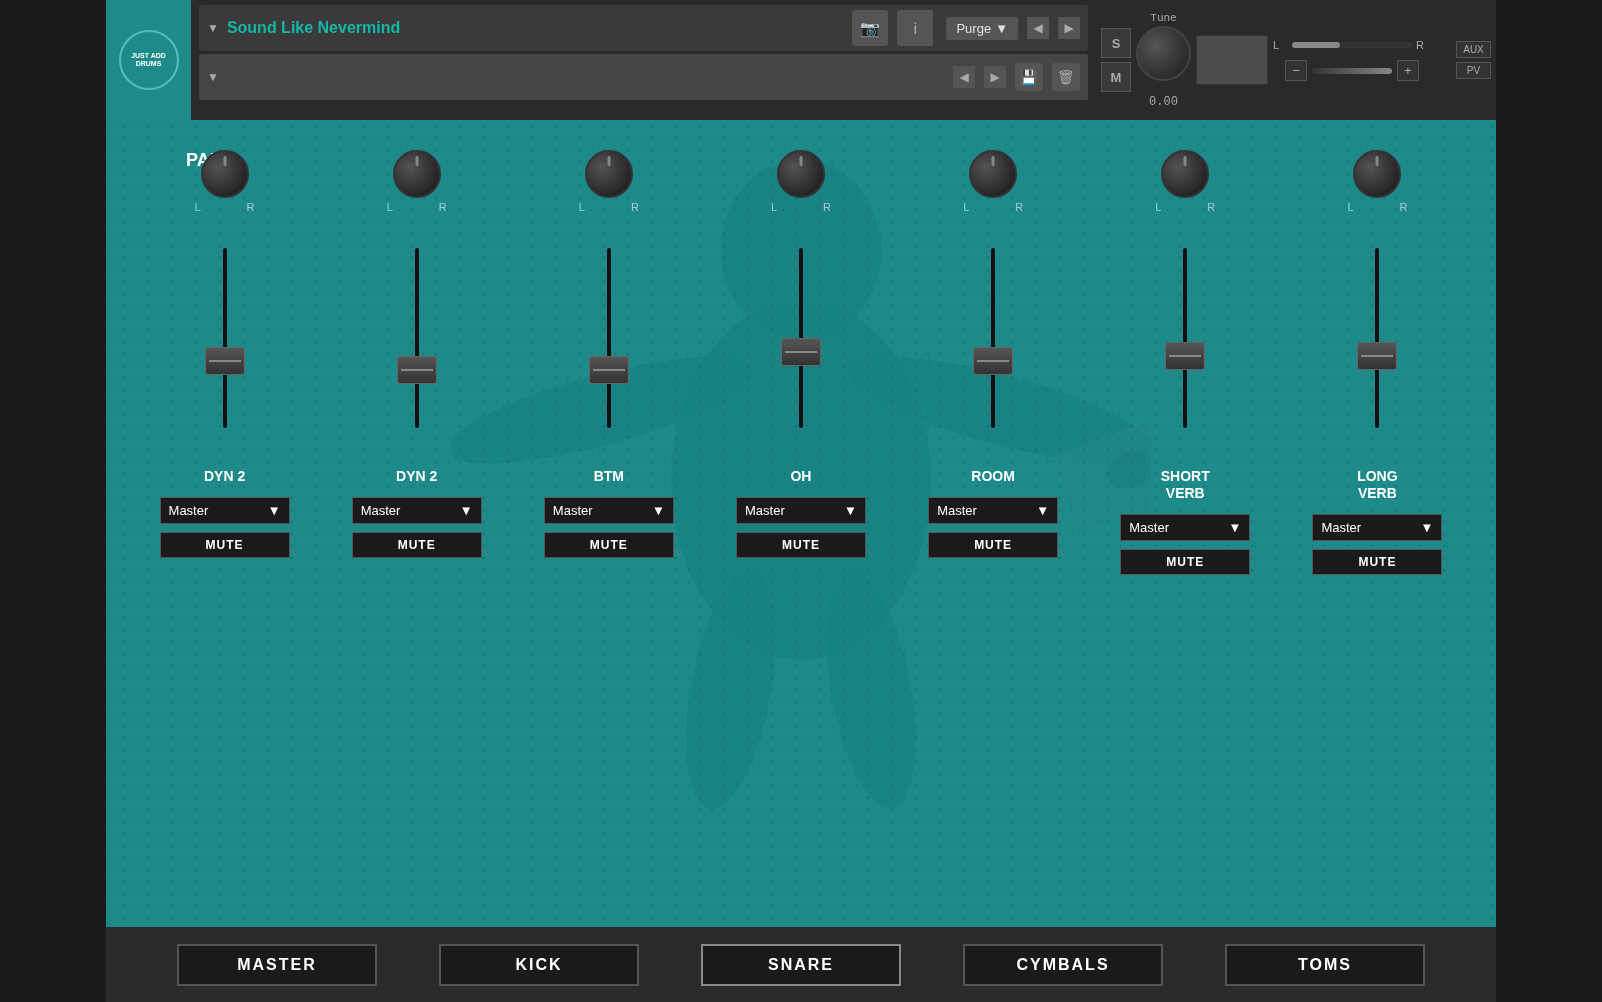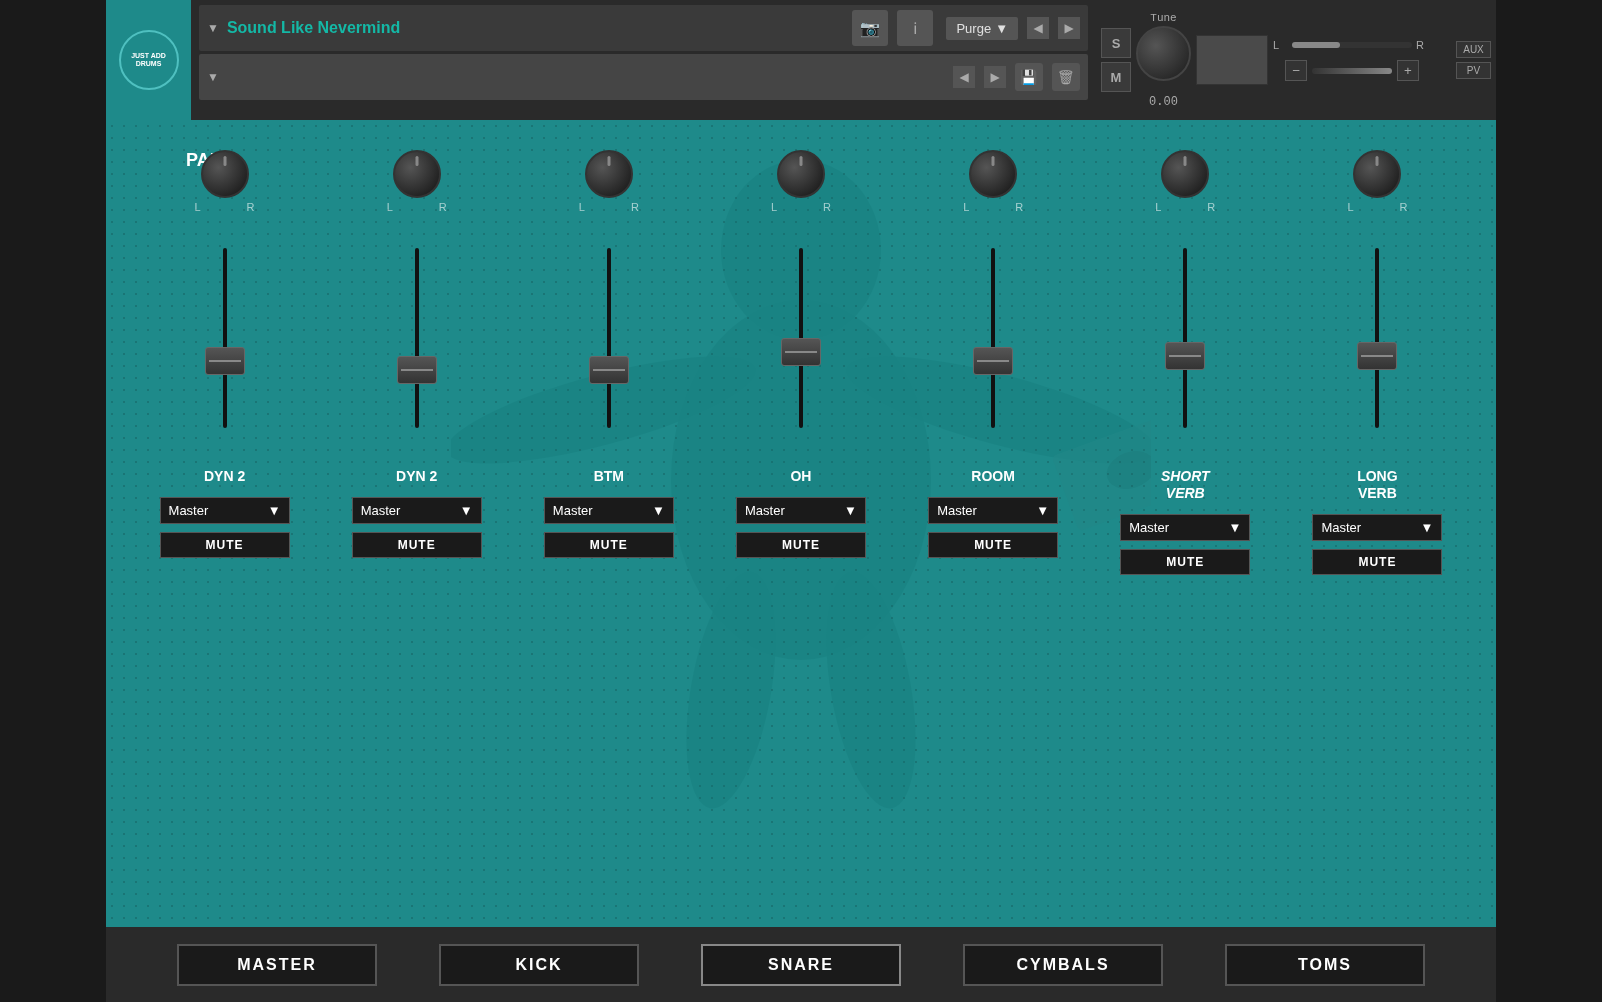--- a/index.html
+++ b/index.html
@@ -710,21 +710,21 @@
         <div class="lr-labels">
           <span class="lr-label-text">L</span>
           <span class="lr-label-text">R</span>
         </div>
       </div>
       <div class="fader-container">
         <div class="fader-track">
           <div class="fader-handle" style="top: 52%;"></div>
         </div>
       </div>
-      <div class="channel-name" style="white-space:pre-line;font-style:italic;">SHORT
+      <div class="channel-name" style="white-space:pre-line;">SHORT
 VERB</div>
       <button class="master-dropdown">
         <span>Master</span>
         <span>▼</span>
       </button>
       <button class="mute-btn">MUTE</button>
     </div>
         <div class="channel-strip">
       <div class="pan-knob-container">
         <div class="pan-knob"></div>

